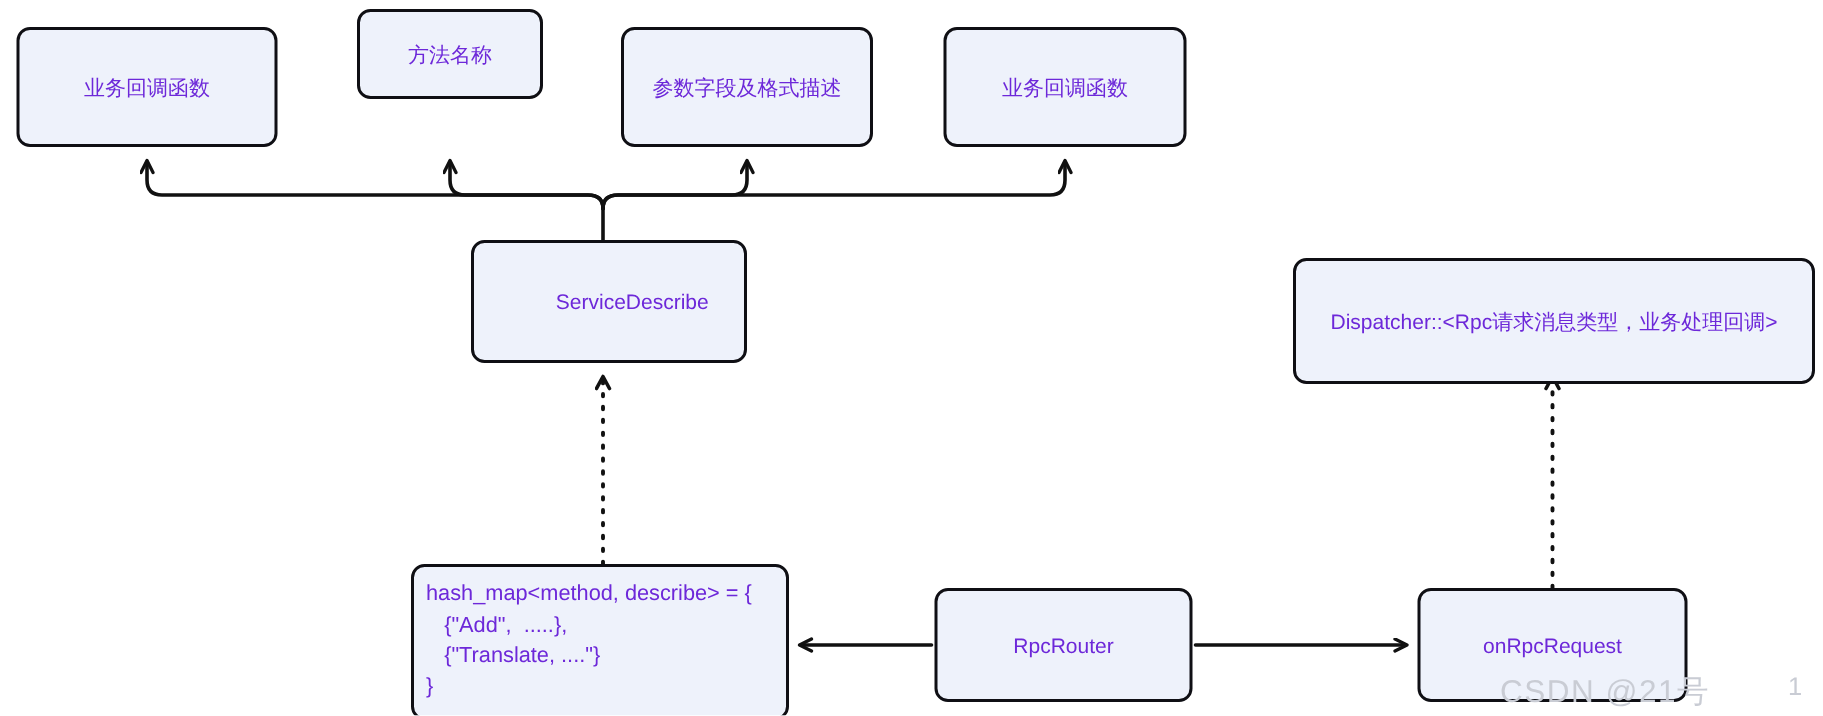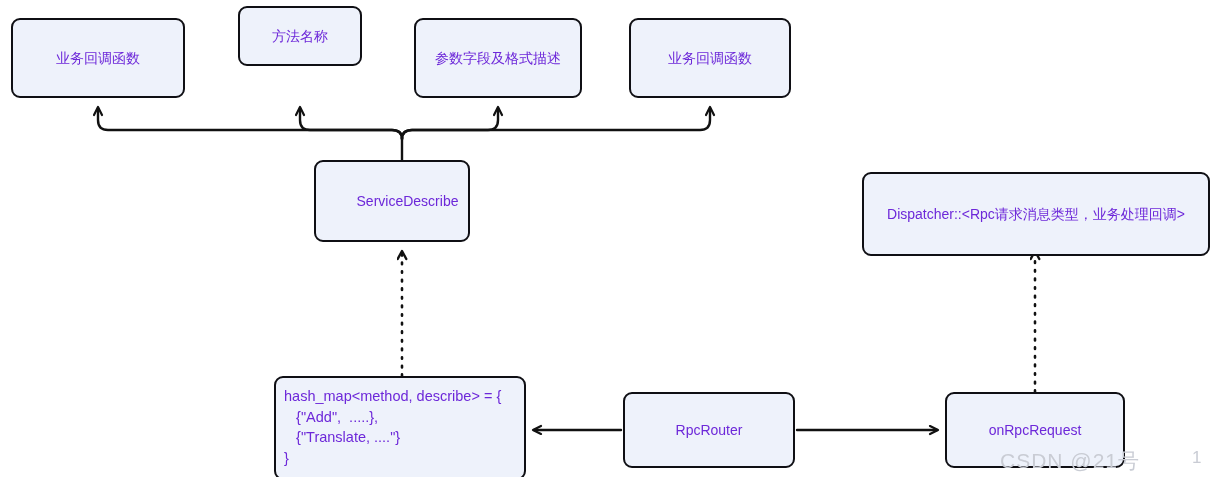--- a/index.html
+++ b/index.html
@@ -102,21 +102,21 @@
   </svg>
 
   <div class="node" style="left:11px;top:18px;width:174px;height:80px;">业务回调函数</div>
 
   <div class="node" style="left:238px;top:6px;width:124px;height:60px;">方法名称</div>
 
   <div class="node" style="left:414px;top:18px;width:168px;height:80px;">参数字段及格式描述</div>
 
   <div class="node" style="left:629px;top:18px;width:162px;height:80px;">业务回调函数</div>
 
-  <div class="node" style="left:314px;top:160px;width:156px;height:82px;padding-left:31px;">ServiceDescribe</div>
+  <div class="node" style="left:314px;top:160px;width:184px;height:82px;padding-left:31px;">ServiceDescribe</div>
 
   <div class="node" style="left:862px;top:172px;width:348px;height:84px;">Dispatcher::&lt;Rpc请求消息类型，业务处理回调&gt;</div>
 
   <div class="node code" style="left:274px;top:376px;width:252px;height:104px;">hash_map&lt;method, describe&gt; = {
    {"Add",  .....},
    {"Translate, ...."}
 }</div>
 
   <div class="node" style="left:623px;top:392px;width:172px;height:76px;text-align:center;">RpcRouter</div>
 

